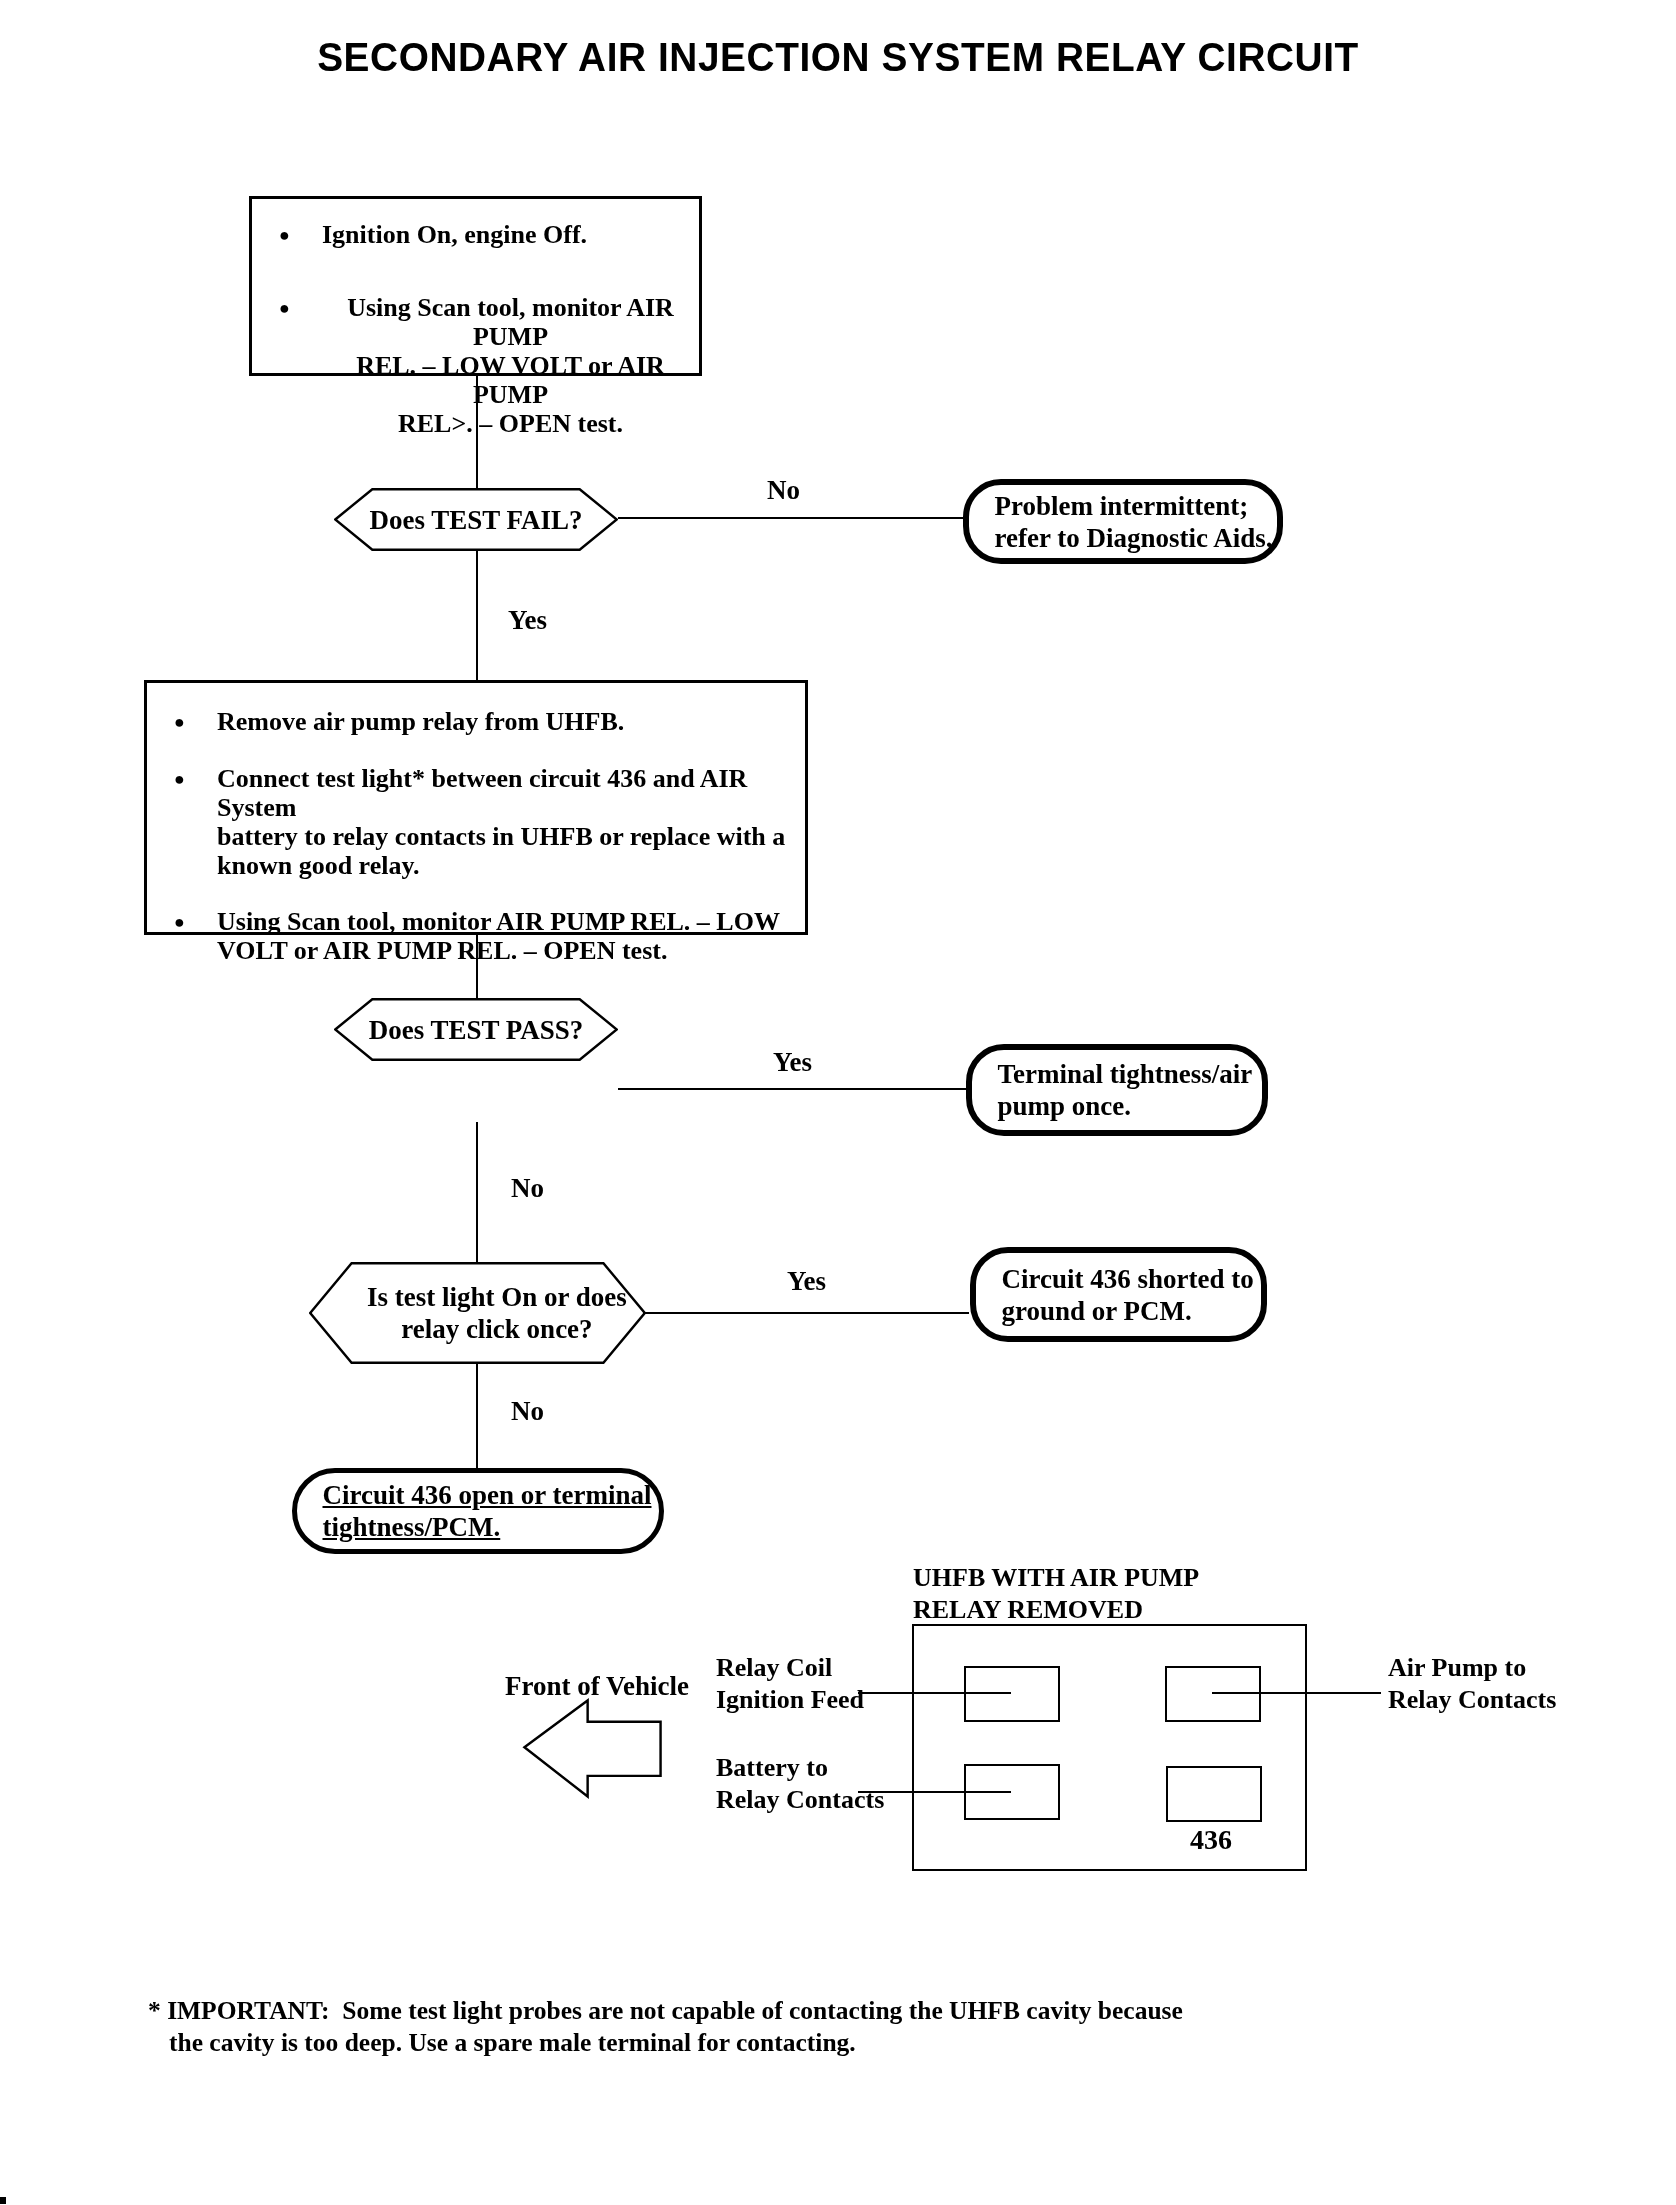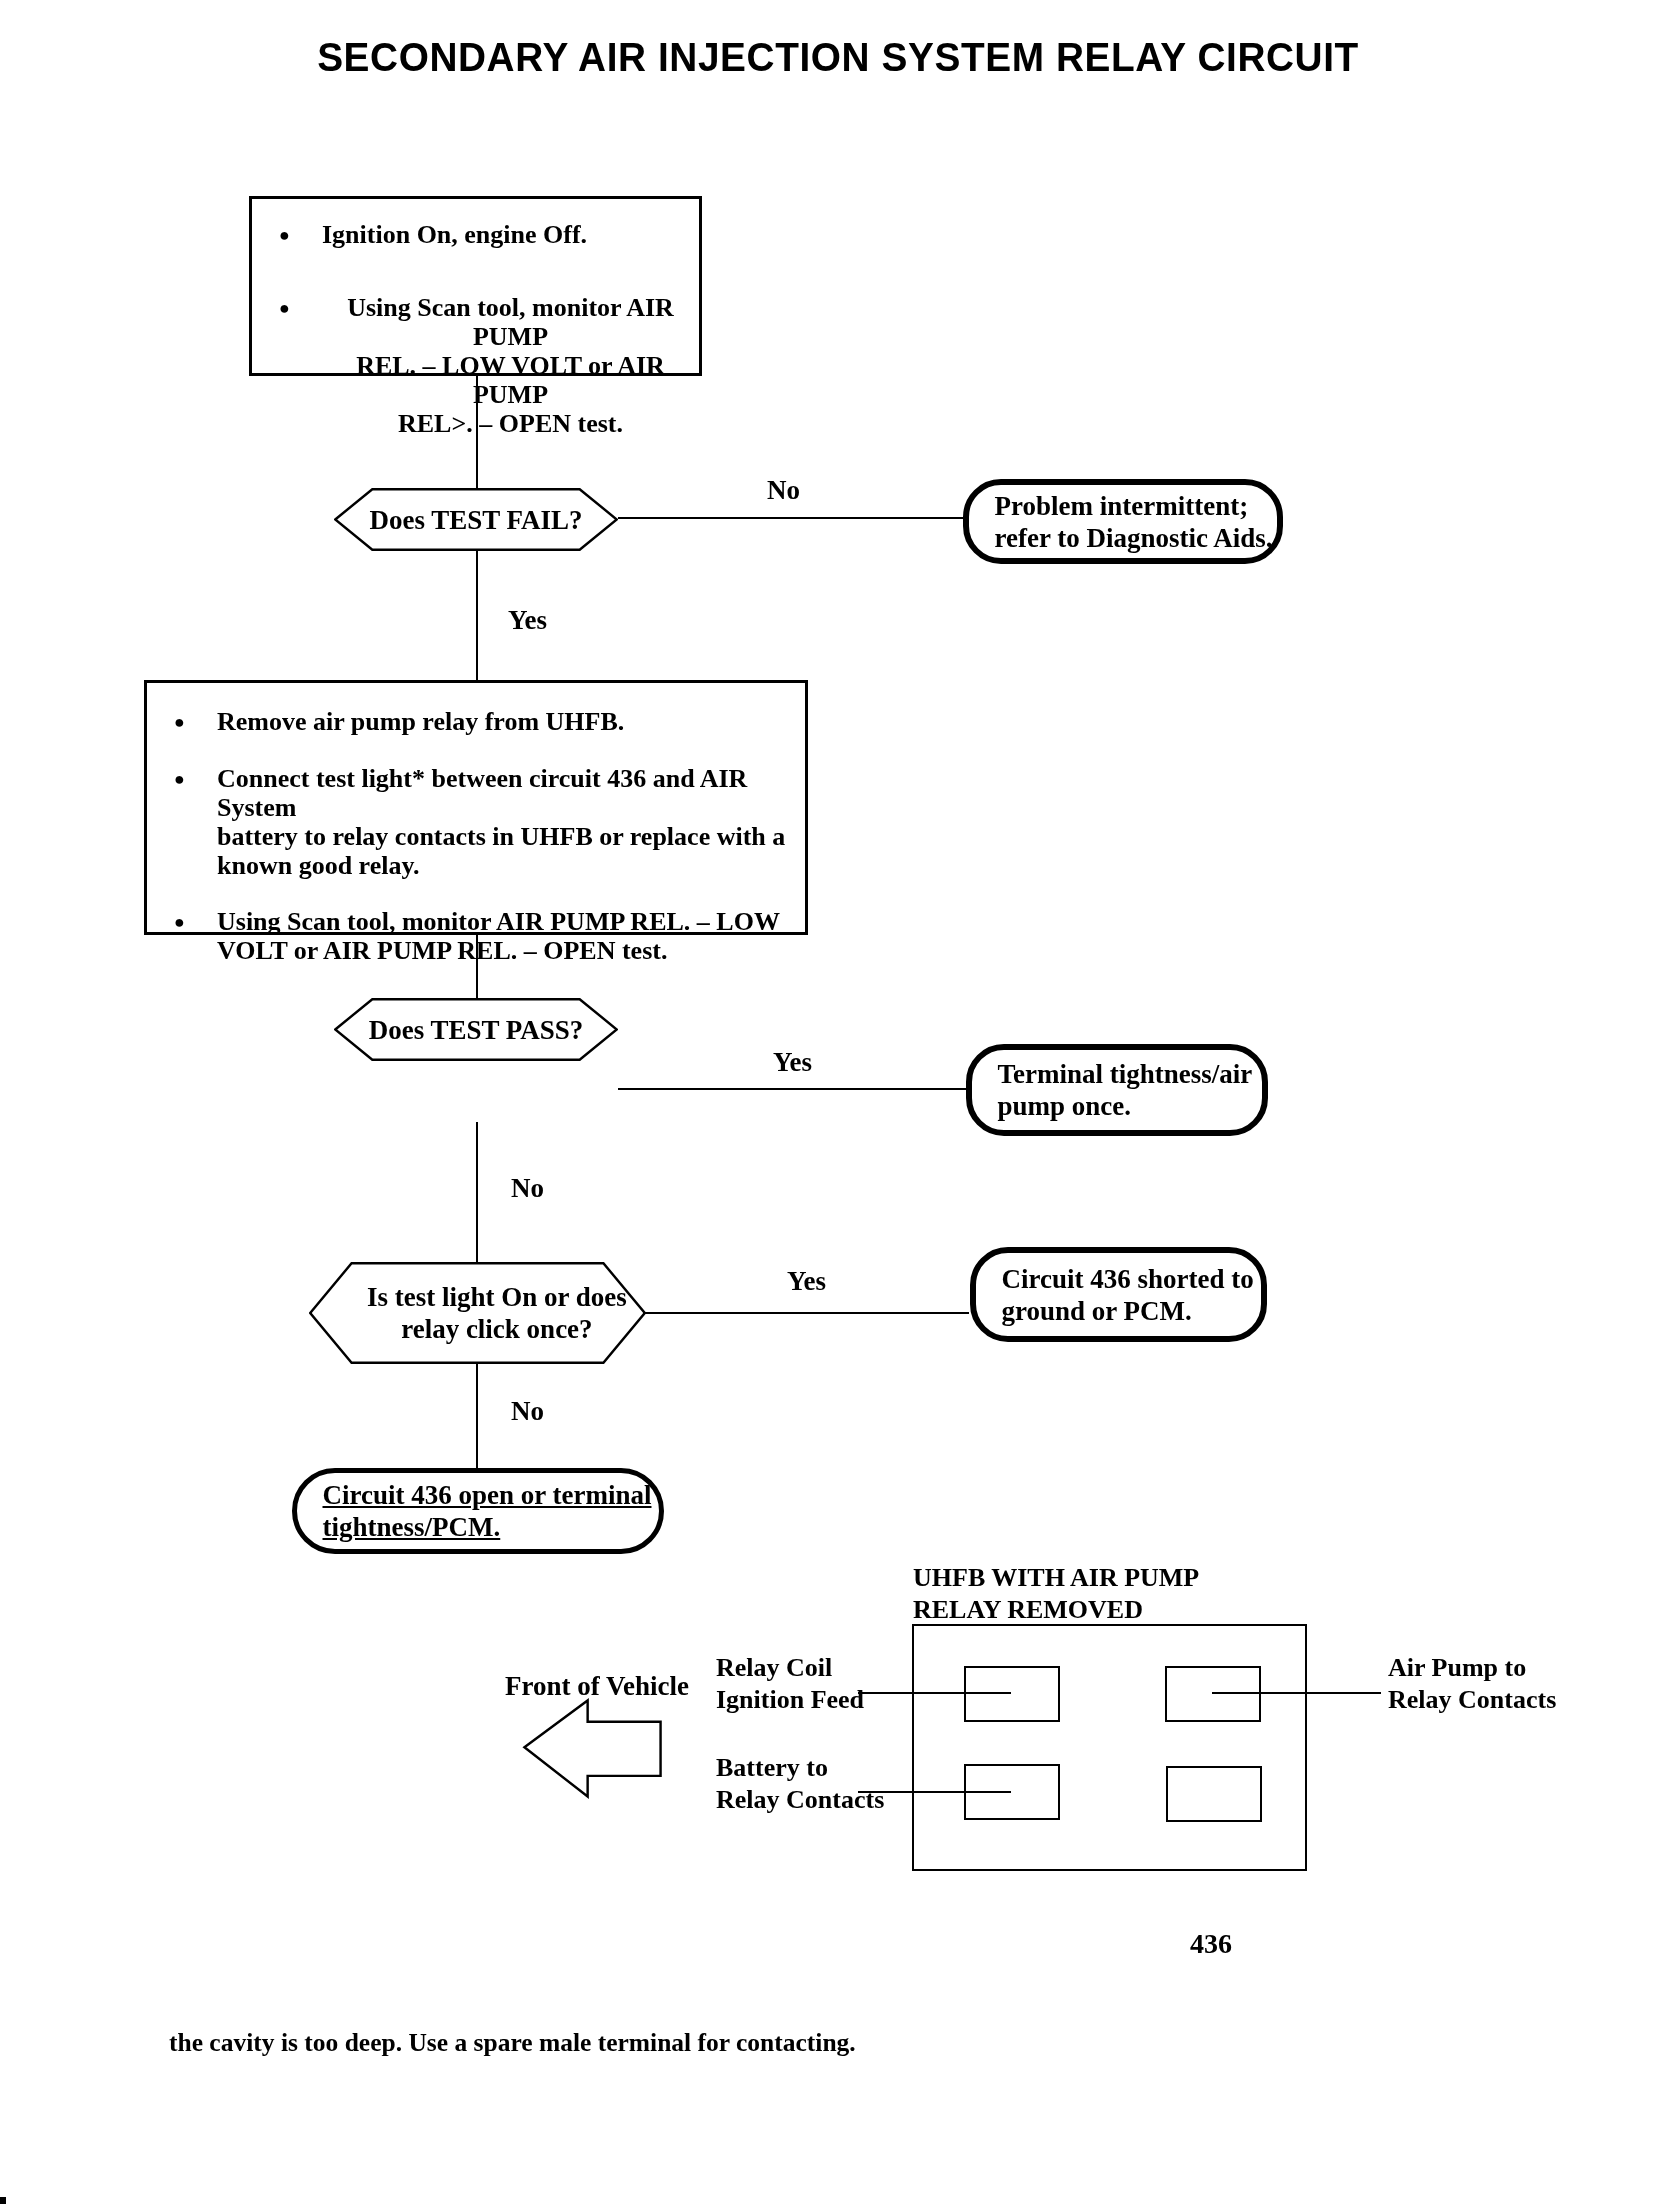--- a/index.html
+++ b/index.html
@@ -144,25 +144,26 @@
   <div class="abs wire" style="left:858px;top:1692px;width:153px;"></div>
   <div class="abs wire" style="left:858px;top:1791px;width:153px;"></div>
   <div class="abs wire" style="left:1212px;top:1692px;width:169px;"></div>
 
   <div class="abs diag-label" style="left:716px;top:1652px;">Relay Coil
 Ignition Feed</div>
   <div class="abs diag-label" style="left:716px;top:1752px;">Battery to
 Relay Contacts</div>
   <div class="abs diag-label" style="left:1388px;top:1652px;">Air Pump to
 Relay Contacts</div>
-  <div class="abs diag-label" style="left:1190px;top:1928px;font-size:28px;">436</div>
+  <div class="abs diag-label" style="left:1190px;top:1824px;font-size:28px;">436</div>
 
   <div class="abs diag-label" style="left:505px;top:1670px;font-size:27px;white-space:nowrap;">Front of Vehicle</div>
   <svg class="abs" style="left:522px;top:1698px;" width="141" height="101" viewBox="0 0 232 166">
     <polygon points="4,81 108,4 108,39 228,39 228,128 108,128 108,162" fill="#ffffff" stroke="#000000" stroke-width="4"></polygon>
   </svg>
 
+  <div class="abs footnote-line" style="left:148px;top:1996px;">* IMPORTANT:  Some test light probes are not capable of contacting the UHFB cavity because</div>
   <div class="abs footnote-line" style="left:169px;top:2028px;">the cavity is too deep. Use a spare male terminal for contacting.</div>
 
   <div class="abs corner-dot"></div>
 
 </div>
 
 
 </body></html>

